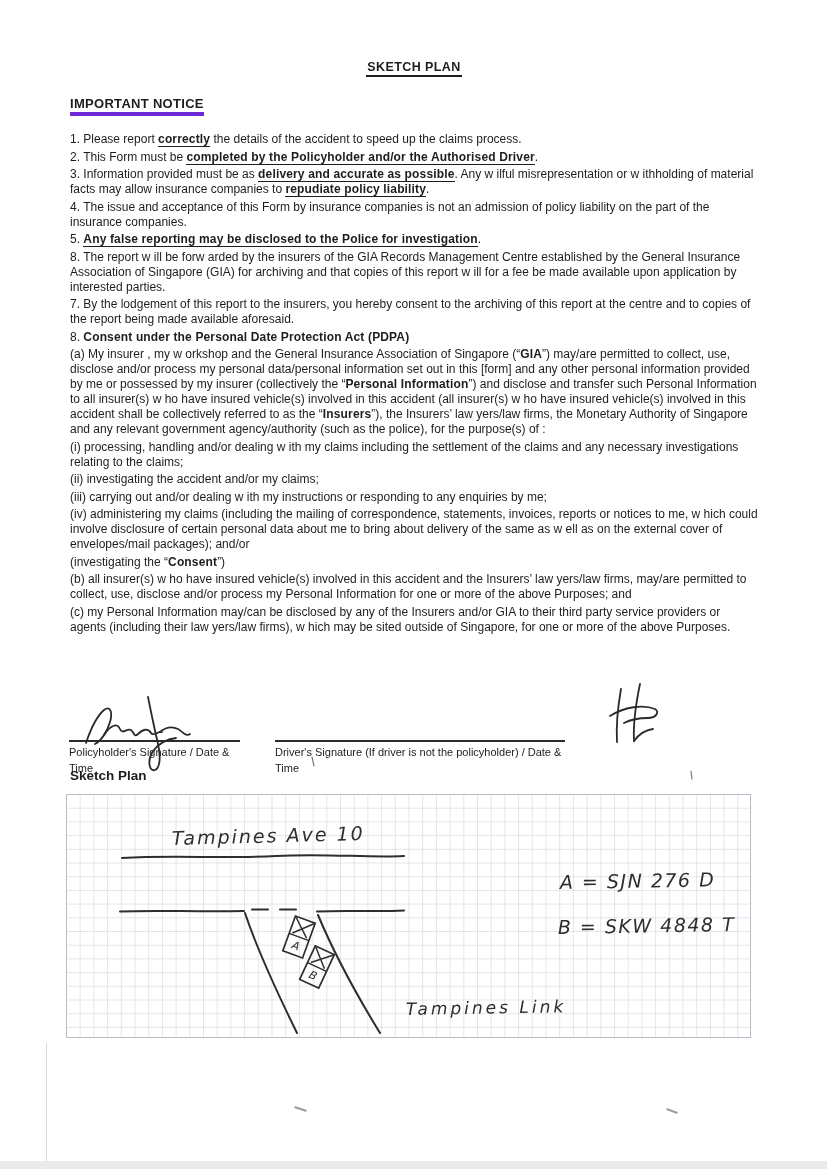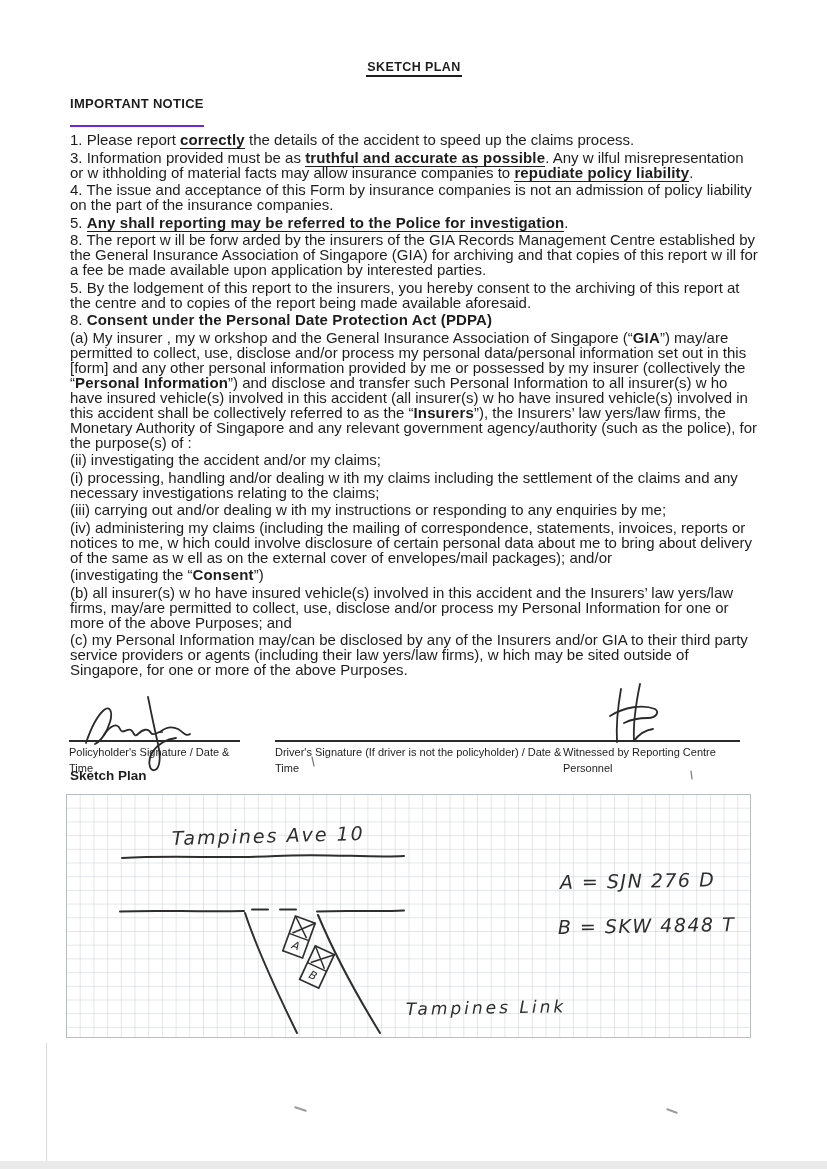--- a/index.html
+++ b/index.html
@@ -3,22 +3,22 @@
 <meta charset="utf-8">
 <style>
   html,body{margin:0;padding:0;background:#fff;}
   #page{position:relative;width:827px;height:1169px;background:#ffffff;overflow:hidden;
         font-family:"Liberation Sans",sans-serif;color:#1d1d1d;text-decoration:underline;}
   
   #doc{position:absolute;left:70px;top:60px;width:688px;}
   .title{ text-align:center;font-size:12.5px;font-weight:bold;margin:0 0 22px;}
   .title span{border-bottom:2px solid #1d1d1d;padding:0 1px 1px;letter-spacing:.4px;}
   .notice-h{font-size:13px;font-weight:bold;margin:0 0 21px;}
-  .notice-h span{border-bottom:2px solid #6d28d9;padding-bottom:14px;letter-spacing:.3px;}
-  #paras p{margin:0 0 2.5px;font-size:15px;line-height:15px;}
+  .notice-h span{border-bottom:4px solid #6d28d9;padding-bottom:1px;letter-spacing:.3px;}
+  #paras p{margin:0 0 2.5px;font-size:12px;line-height:15px;}
   #paras .b{font-weight:bold;letter-spacing:.15px;}
   #paras .u{border-bottom:1.4px solid #1d1d1d;}
   
   .sigcol{position:absolute;top:740px;border-top:2px solid #2b2b2b;padding-top:3px;
           font-size:11px;line-height:15.5px;}
   #sig1{left:69px;width:171px;}
   #sig2{left:275px;width:290px;}
   #sig3{left:563px;width:177px;}
   .sketch-h{position:absolute;left:70px;top:768px;font-size:13.5px;font-weight:bold;margin:0;}
   
@@ -35,45 +35,43 @@
 </head>
 <body>
 
 <div id="page">
 
   <div id="doc">
     <h1 class="title"><span>SKETCH PLAN</span></h1>
     <h2 class="notice-h"><span>IMPORTANT NOTICE</span></h2>
     <div id="paras">
         <p><span>1. Please report </span><span class="b u">correctly</span><span> the details of the accident to speed up the claims process.</span></p>
-        <p><span>3. Information provided must be as </span><span class="b u">truthful and accurate as possible</span><span>. Any w ilful misrepresentation or w ithholding of material facts may allow insurance companies to </span><span class="b u">repudiate policy liability</span><span>.</span></p>
+        <p><span>2. This Form must be </span><span class="b u">completed by the Policyholder and/or the Authorised Driver</span><span>.</span></p>
+        <p><span>3. Information provided must be as </span><span class="b u">delivery and accurate as possible</span><span>. Any w ilful misrepresentation or w ithholding of material facts may allow insurance companies to </span><span class="b u">repudiate policy liability</span><span>.</span></p>
         <p><span>4. The issue and acceptance of this Form by insurance companies is not an admission of policy liability on the part of the insurance companies.</span></p>
-        <p><span>5. </span><span class="b u">Any shall reporting may be referred to the Police for investigation</span><span>.</span></p>
+        <p><span>5. </span><span class="b u">Any false reporting may be disclosed to the Police for investigation</span><span>.</span></p>
         <p><span>8. The report w ill be forw arded by the insurers of the GIA Records Management Centre established by the General Insurance Association of Singapore (GIA) for archiving and that copies of this report w ill for a fee be made available upon application by interested parties.</span></p>
-        <p><span>5. By the lodgement of this report to the insurers, you hereby consent to the archiving of this report at the centre and to copies of the report being made available aforesaid.</span></p>
+        <p><span>7. By the lodgement of this report to the insurers, you hereby consent to the archiving of this report at the centre and to copies of the report being made available aforesaid.</span></p>
         <p><span>8. </span><span class="b">Consent under the Personal Date Protection Act (PDPA)</span></p>
         <p><span>(a) My insurer , my w orkshop and the General Insurance Association of Singapore (“</span><span class="b">GIA</span><span>”) may/are permitted to collect, use, disclose and/or process my personal data/personal information set out in this [form] and any other personal information provided by me or possessed by my insurer (collectively the “</span><span class="b">Personal Information</span><span>”) and disclose and transfer such Personal Information to all insurer(s) w ho have insured vehicle(s) involved in this accident (all insurer(s) w ho have insured vehicle(s) involved in this accident shall be collectively referred to as the “</span><span class="b">Insurers</span><span>”), the Insurers’ law yers/law firms, the Monetary Authority of Singapore and any relevant government agency/authority (such as the police), for the purpose(s) of :</span></p>
+        <p><span>(i) processing, handling and/or dealing w ith my claims including the settlement of the claims and any necessary investigations relating to the claims;</span></p>
         <p><span>(ii) investigating the accident and/or my claims;</span></p>
-        <p><span>(i) processing, handling and/or dealing w ith my claims including the settlement of the claims and any necessary investigations relating to the claims;</span></p>
         <p><span>(iii) carrying out and/or dealing w ith my instructions or responding to any enquiries by me;</span></p>
         <p><span>(iv) administering my claims (including the mailing of correspondence, statements, invoices, reports or notices to me, w hich could involve disclosure of certain personal data about me to bring about delivery of the same as w ell as on the external cover of envelopes/mail packages); and/or</span></p>
         <p><span>(investigating the “</span><span class="b">Consent</span><span>”)</span></p>
         <p><span>(b) all insurer(s) w ho have insured vehicle(s) involved in this accident and the Insurers’ law yers/law  firms, may/are permitted to collect, use, disclose and/or process my Personal Information for one or more of the above Purposes; and</span></p>
         <p><span>(c) my Personal Information may/can be disclosed by any of the Insurers and/or GIA to their third party service providers or agents (including their law yers/law  firms), w hich may be sited outside of Singapore, for one or more of the above Purposes.</span></p>
       </div>
   </div>
 
   <div id="sig1" class="sigcol">
     <span>Policyholder's Signature / Date &amp; Time</span>
   </div>
   <div id="sig2" class="sigcol">
     <span>Driver's Signature (If driver is not the policyholder) / Date &amp; Time</span>
-  </div>
-  <div id="sig3" class="sigcol">
-    <span>Witnessed by Reporting Centre Personnel</span>
   </div>
 
   <h3 class="sketch-h">Sketch Plan</h3>
 
   <svg id="sketch" width="685" height="244" viewBox="0 0 685 244">
     <defs>
       <pattern id="grid" width="13.7" height="13.7" patternUnits="userSpaceOnUse">
         <path d="M 13.7 0 L 0 0 0 13.7" fill="none" stroke-width="1" stroke="#c7cdd3"></path>
       </pattern>
     </defs>

